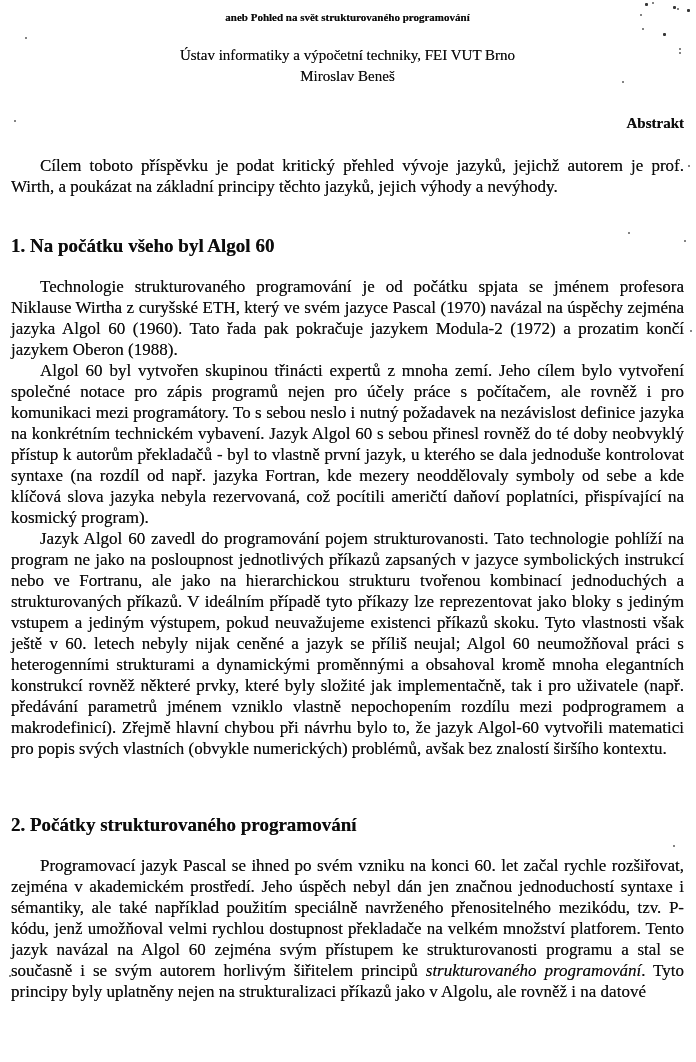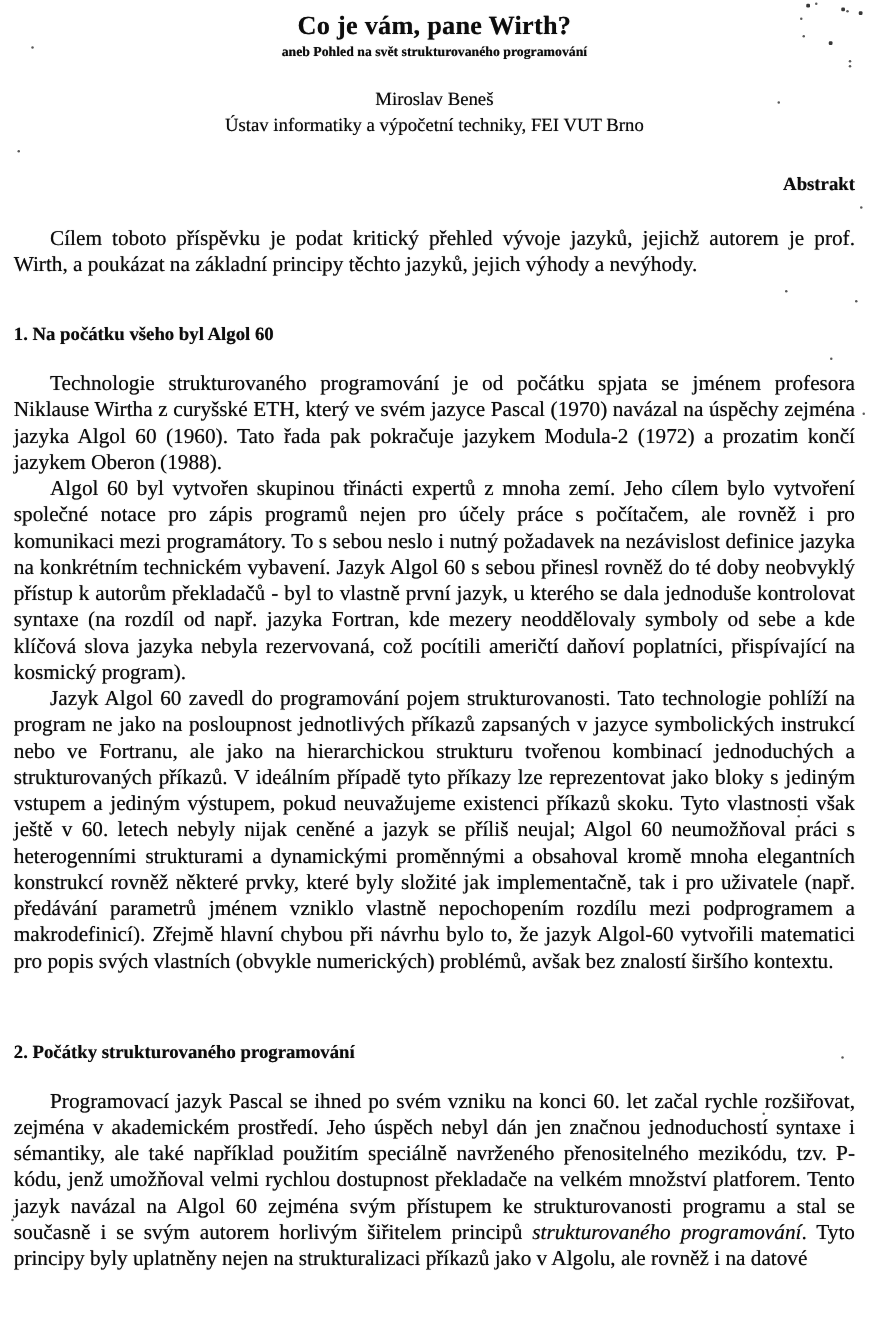--- a/index.html
+++ b/index.html
@@ -57,21 +57,21 @@
     font-size: 17px;
     line-height: 21px;
     text-align: justify;
     text-indent: 29px;
   }
   .abstract-para {
     margin-top: 23px;
   }
   .section-heading {
     margin: 0;
-    font-size: 15px;
+    font-size: 19px;
     font-weight: bold;
     text-align: left;
   }
   .section-heading.first {
     margin-top: 38px;
   }
   .section-heading.second {
     margin-top: 55px;
   }
   .first-para {
@@ -88,27 +88,26 @@
     border-radius: 1px;
     opacity: 0.85;
   }
   .speck.sm { width: 2px; height: 2px; opacity: 0.7; }
 </style>
 </head>
 <body>
 
 <div class="page">
 
-  <h1 class="doc-title">Co je vám, pane Wirth?</h1>
 
   <h2 class="doc-subtitle">aneb Pohled na svět strukturovaného programování</h2>
 
   <div class="author-block">
+    <div>Ústav informatiky a výpočetní techniky, FEI VUT Brno</div>
     <div>Miroslav Beneš</div>
-    <div>Ústav informatiky a výpočetní techniky, FEI VUT Brno</div>
   </div>
 
   <h3 class="abstract-heading">Abstrakt</h3>
 
   <p class="para abstract-para">Cílem toboto příspěvku je podat kritický přehled vývoje jazyků, jejichž autorem je prof. Wirth, a poukázat na základní principy těchto jazyků, jejich výhody a nevýhody.</p>
 
   <h3 class="section-heading first">1. Na počátku všeho byl Algol 60</h3>
 
   <p class="para first-para">Technologie strukturovaného programování je od počátku spjata se jménem profesora Niklause Wirtha z curyšské ETH,  který ve svém jazyce Pascal (1970) navázal na úspěchy zejména jazyka Algol 60 (1960). Tato řada pak pokračuje jazykem Modula-2 (1972) a prozatim končí jazykem Oberon  (1988).</p>
 

